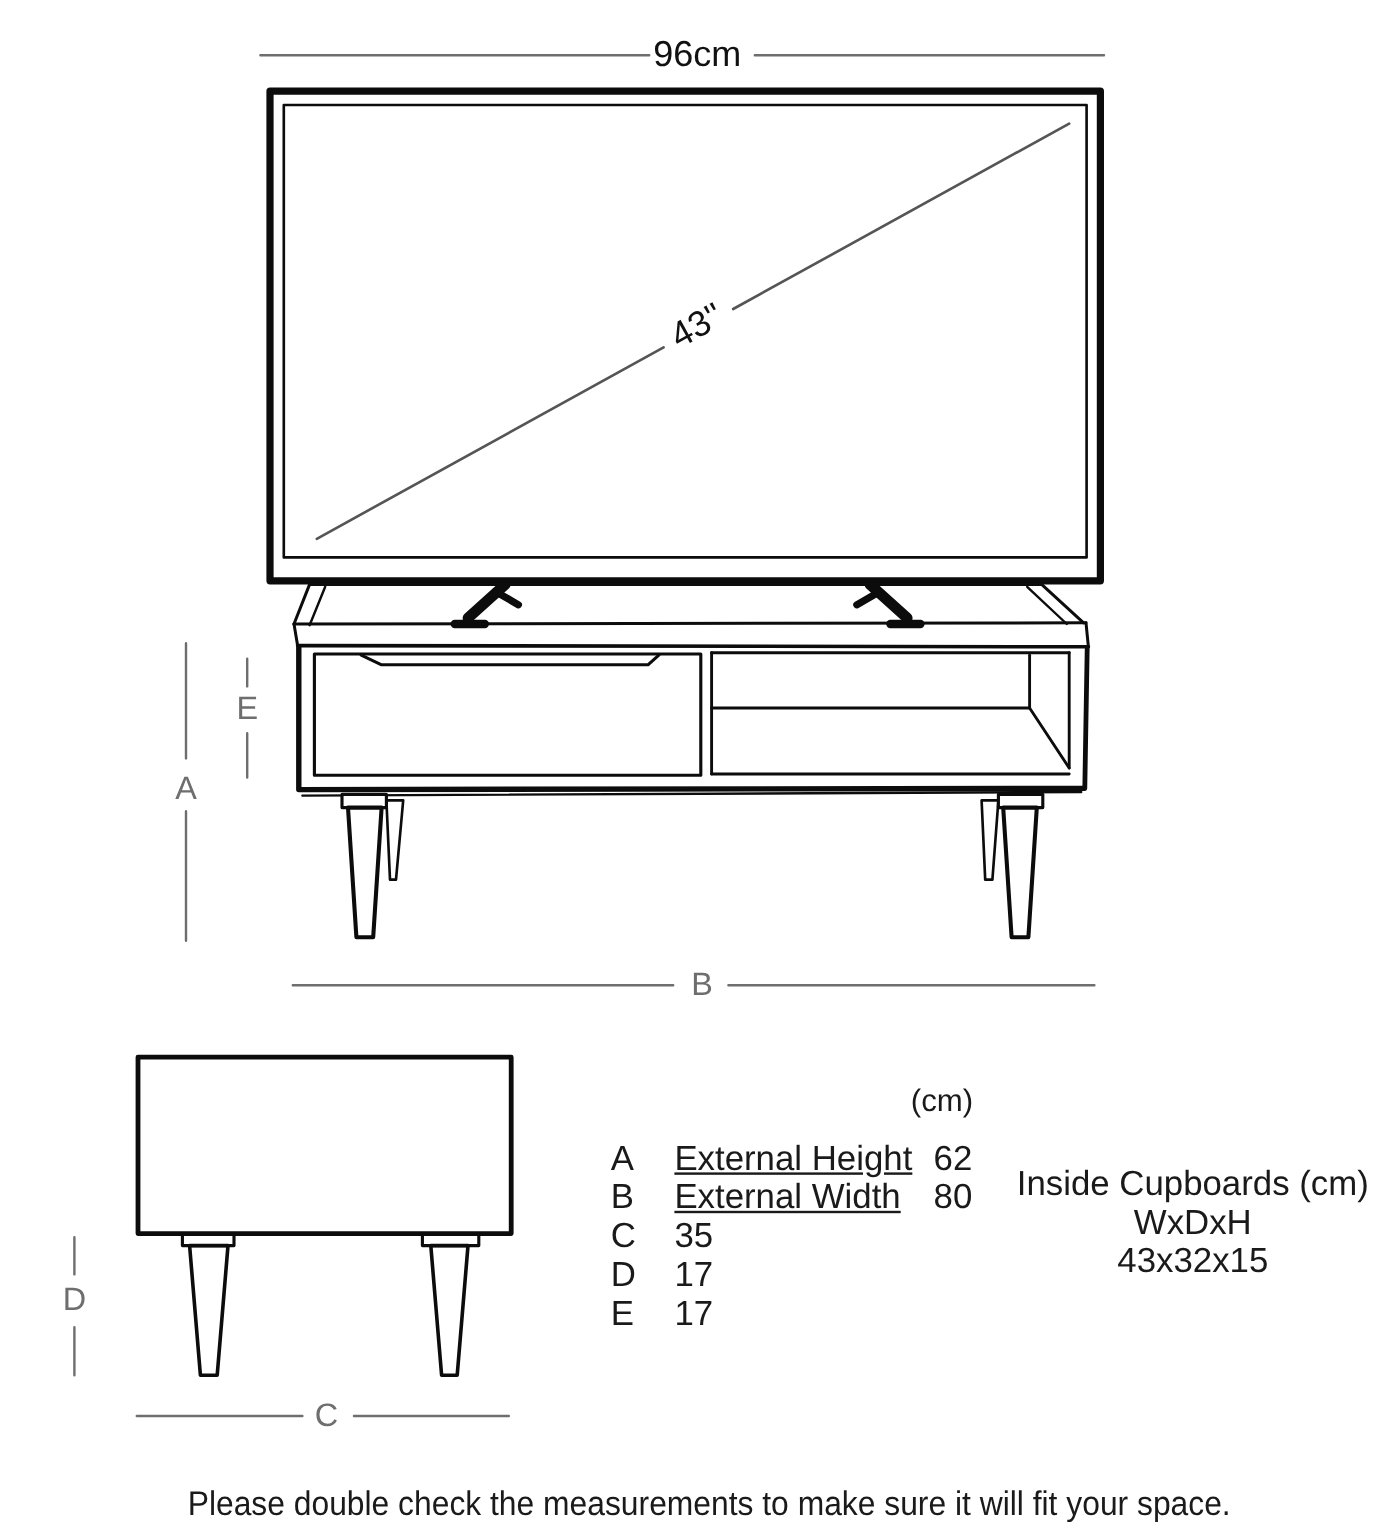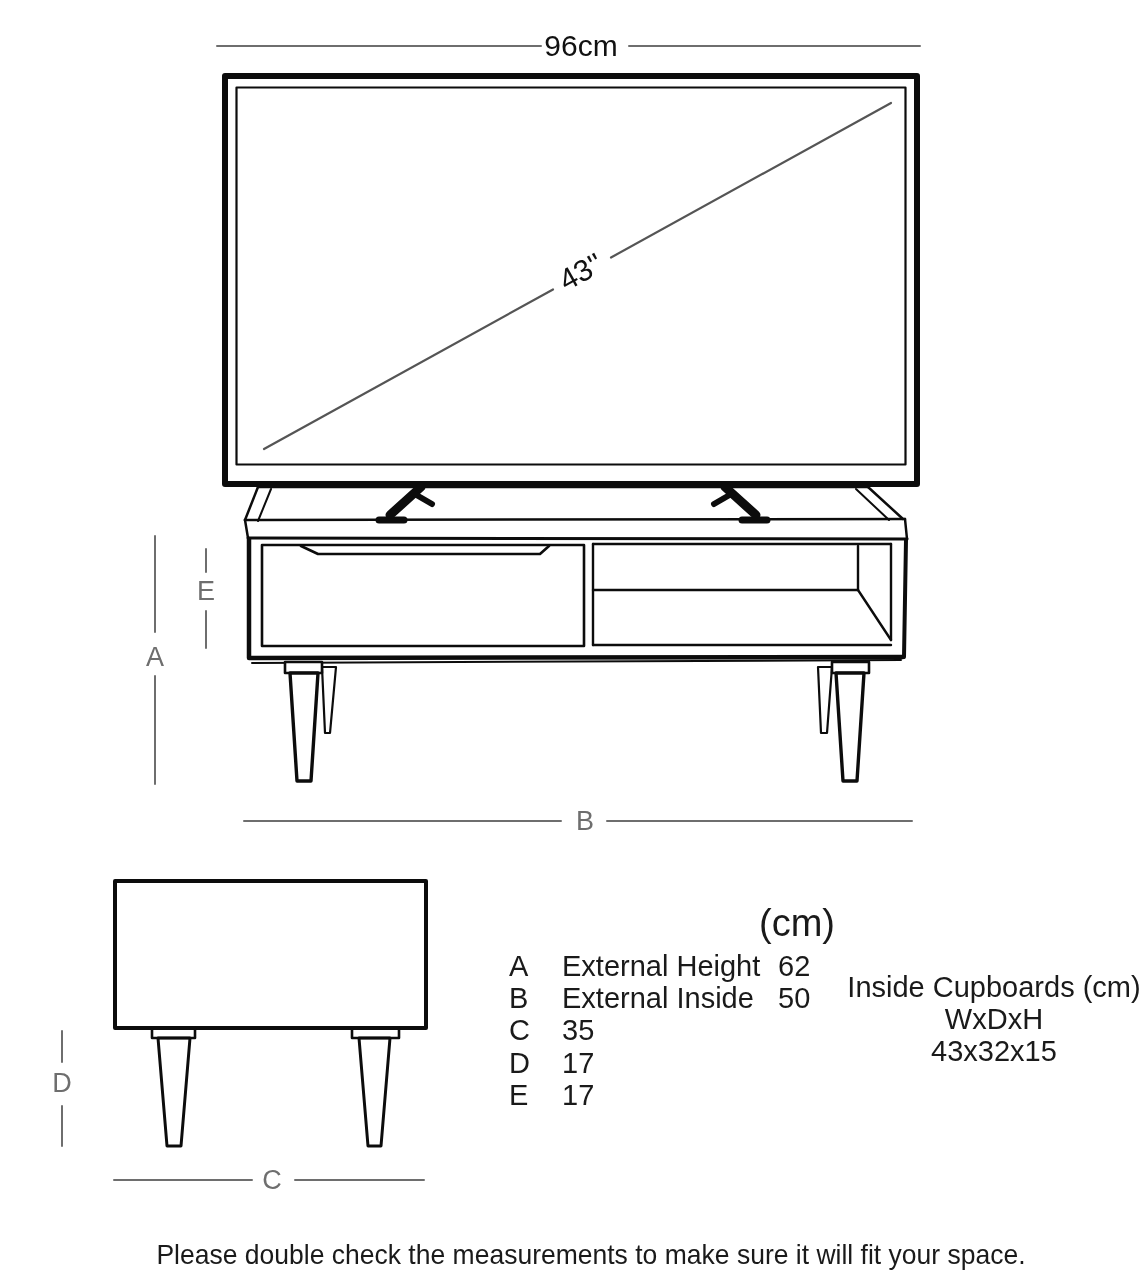--- a/index.html
+++ b/index.html
@@ -6,25 +6,25 @@
   .stage {
     position:relative; width:1146px; height:1282px; background:#ffffff;
     font-family:"Liberation Sans", sans-serif; color:#1a1a1a; overflow:hidden;
   }
   .stage svg { position:absolute; left:0; top:0; }
   .t { position:absolute; white-space:nowrap; transform:translate(-50%,-50%); }
   .dimlabel { color:#6e6e6e; font-size:27px; }
   .biglabel { color:#111111; font-size:30px; }
   .tvsize   { color:#111111; font-size:30px;
               transform:translate(-50%,-50%) rotate(-29deg); }
-  .unit { position:absolute; left:759px; top:902px; font-size:38px; }
+  .unit { position:absolute; left:759px; top:902px; font-size:26px; }
   .dimtable { position:absolute; left:509px; top:950px; font-size:29px; }
   .dimtable .row { display:flex; height:32.3px; align-items:center; }
   .col-key  { width:53px; }
-  .col-name { width:216px; }
+  .col-name { width:216px;text-decoration:underline; }
   .col-val  { width:70px; }
   .cupboards { position:absolute; left:826px; top:971px; width:336px;
                text-align:center; font-size:29px; line-height:32px; }
   .note { font-size:28.5px; transform:translate(-50%,-50%) scaleX(0.93); }
 </style>
 </head>
 <body>
 
 <div class="stage">
 
@@ -116,22 +116,22 @@
 
   <div class="unit">(cm)</div>
   <div class="dimtable">
     <div class="row">
       <span class="col-key">A</span>
       <span class="col-name">External Height</span>
       <span class="col-val">62</span>
     </div>
     <div class="row">
       <span class="col-key">B</span>
-      <span class="col-name">External Inside</span>
-      <span class="col-val">50</span>
+      <span class="col-name">External Width</span>
+      <span class="col-val">80</span>
     </div>
     <div class="row">
       <span class="col-key">C</span>
       <span class="col-val">35</span>
     </div>
     <div class="row">
       <span class="col-key">D</span>
       <span class="col-val">17</span>
     </div>
     <div class="row">

